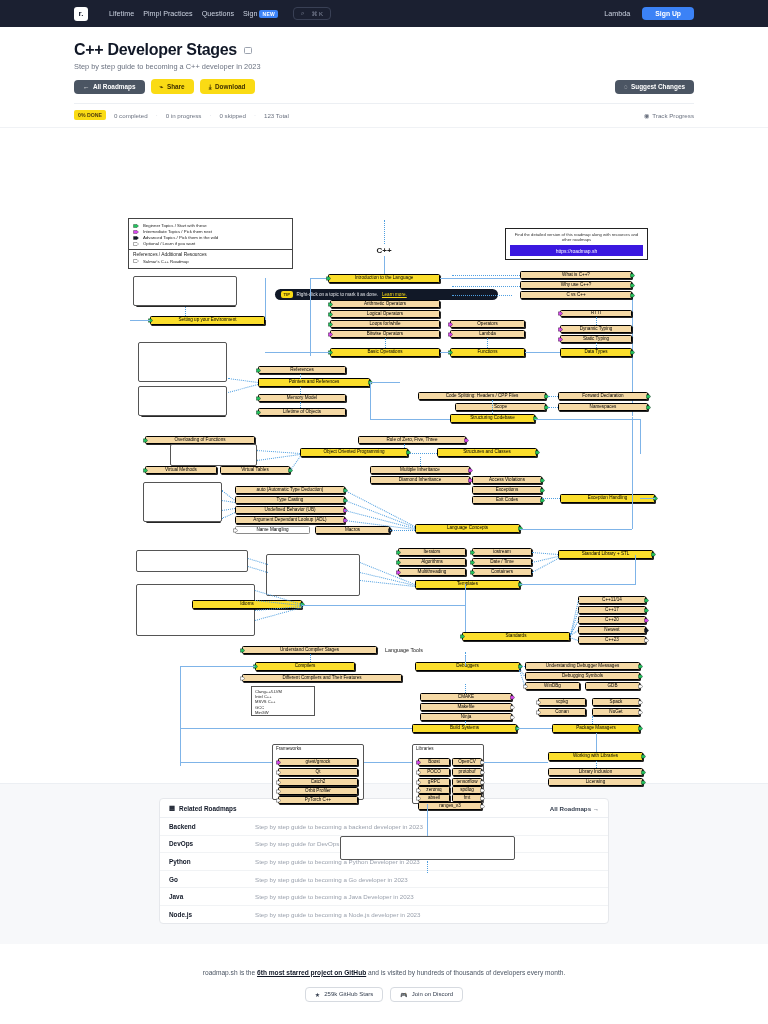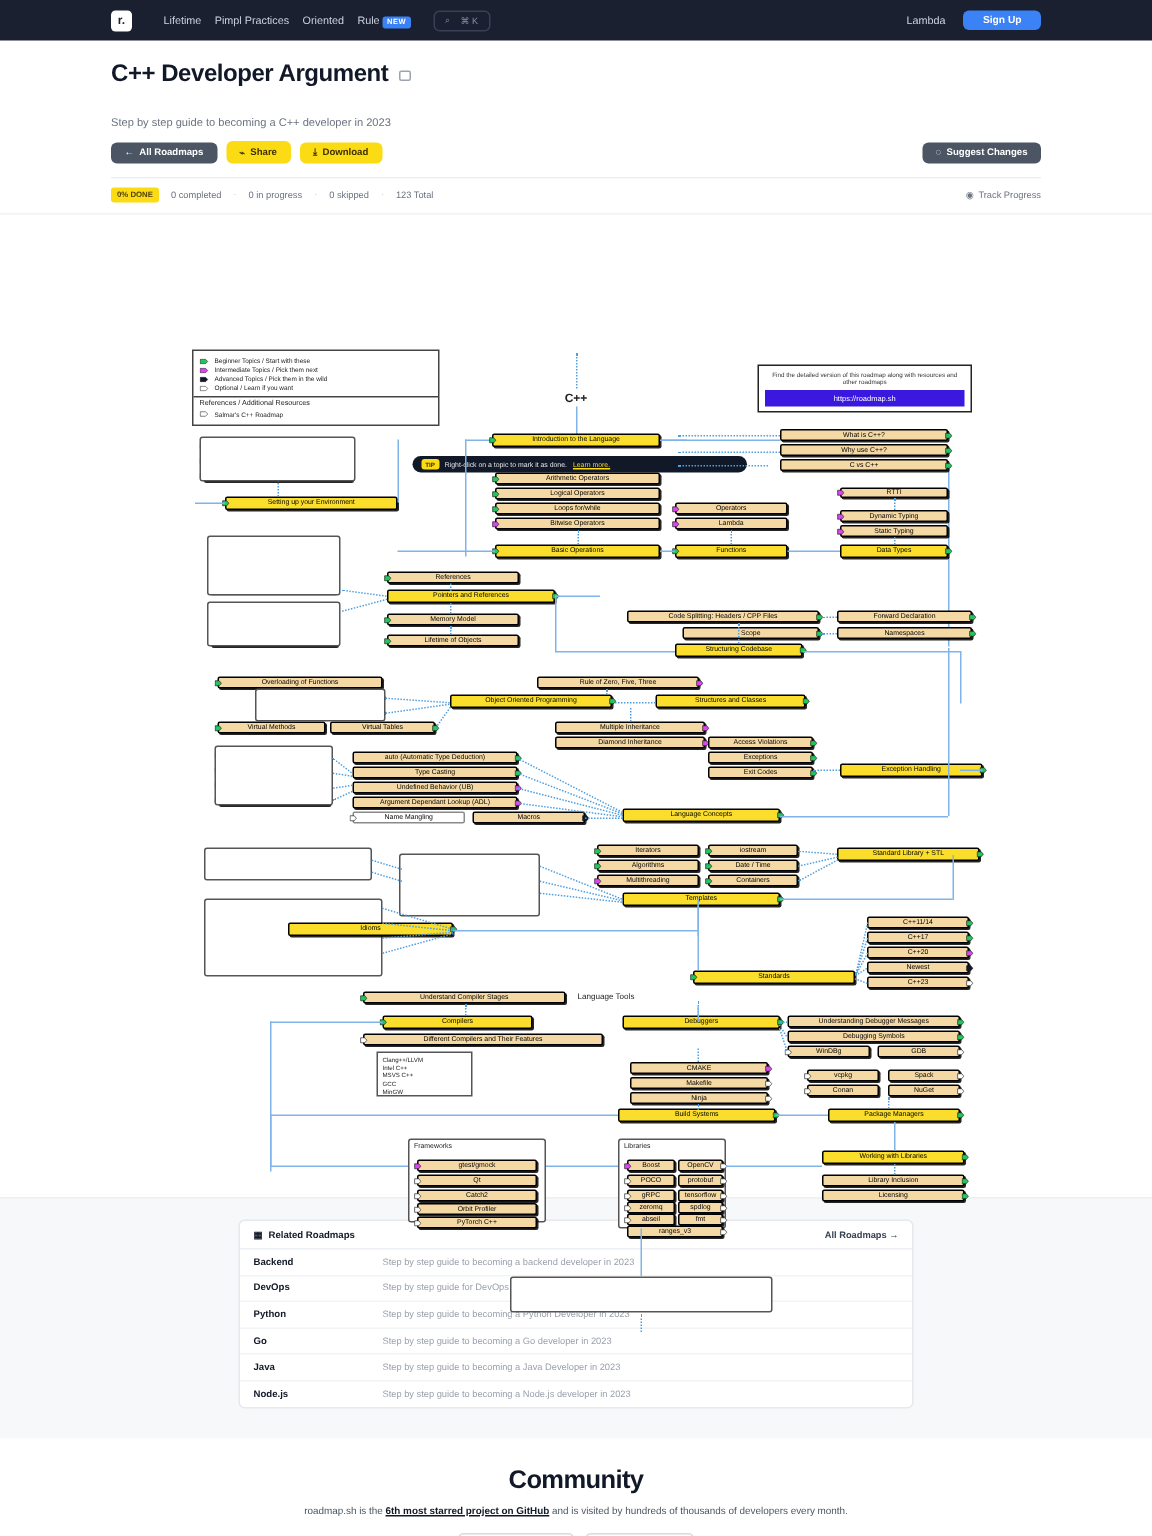--- a/index.html
+++ b/index.html
@@ -18,21 +18,21 @@
   .nav-search{display:flex;align-items:center;gap:7px;border:1px solid #394055;border-radius:4px;padding:2px 7px;margin-left:6px;}
   .nav-search span{color:#8a91a5;font-size:6px;}
   .nav-right{margin-left:auto;display:flex;align-items:center;gap:12px;}
   .btn-signup{background:#3b82f6;color:#fff;font-size:6.8px;font-weight:bold;padding:3px 13px;border-radius:4px;border:none;}
 
   
   .page-head{background:#fff;padding:14px 0 0 0;}
   .head-inner{width:620px;margin:0 auto;}
   h1.title{font-size:16px;font-weight:bold;color:#111827;letter-spacing:-.3px;display:flex;align-items:center;gap:7px;}
   .title-note{width:8px;height:7px;border:1px solid #9ca3af;border-radius:1.5px;}
-  .subtitle{font-size:7.4px;color:#6b7280;margin-top:18px;}
+  .subtitle{font-size:7.4px;color:#6b7280;margin-top:3px;}
   .btn-row{display:flex;align-items:center;gap:6px;margin-top:8px;}
   .btn{font-size:6.4px;font-weight:bold;border-radius:4px;padding:3.5px 9px;display:inline-flex;align-items:center;gap:3.5px;border:none;white-space:nowrap;}
   .btn-dark{background:#4b5563;color:#fff;}
   .btn-yellow{background:#fadb14;color:#3f3000;}
   .btn-right{margin-left:auto;background:#4b5563;color:#fff;}
   .progress-bar{display:flex;align-items:center;gap:8px;margin-top:9px;border-top:1px solid #eceff3;padding:6px 0 7px 0;}
   .pill-done{background:#fadb14;color:#54400b;font-size:5.2px;font-weight:bold;padding:2px 4px;border-radius:2px;}
   .prog-txt{font-size:6.2px;color:#6b7280;}
   .prog-dot{font-size:6px;color:#c2c8d2;}
   .track{margin-left:auto;font-size:6.2px;color:#6b7280;display:flex;align-items:center;gap:3px;}
@@ -103,37 +103,37 @@
   .comm-btn{border:1px solid #d6dae0;border-radius:4px;padding:3px 9px;font-size:6px;color:#374151;display:inline-flex;align-items:center;gap:4px;background:#fff;}
 </style>
 </head>
 <body>
 
 <div class="navbar">
   <div class="nav-inner">
     <div class="logo">r.</div>
     <a class="nav-link">Lifetime</a>
     <a class="nav-link">Pimpl Practices</a>
-    <a class="nav-link">Oriented</a>
-    <a class="nav-link"><span>Rule</span><span class="nav-new">NEW</span></a>
+    <a class="nav-link">Questions</a>
+    <a class="nav-link"><span>Sign</span><span class="nav-new">NEW</span></a>
     <div class="nav-search">
       <span>⌕</span>
       <span>⌘ K</span>
     </div>
     <div class="nav-right">
       <a class="nav-link">Lambda</a>
       <button class="btn-signup">Sign Up</button>
     </div>
   </div>
 </div>
 
 <div class="page-head">
   <div class="head-inner">
     <h1 class="title">
-      <span>C++ Developer Argument</span>
+      <span>C++ Developer Stages</span>
       <span class="title-note"></span>
     </h1>
     <div class="subtitle">Step by step guide to becoming a C++ developer in 2023</div>
     <div class="btn-row">
       <button class="btn btn-dark">
           <span>←</span>
           <span>All Roadmaps</span>
         </button>
       <button class="btn btn-yellow">
           <span>⌁</span>
@@ -1376,21 +1376,20 @@
         </div>
         <div class="rel-row">
           <span class="rel-name">Node.js</span>
           <span class="rel-desc">Step by step guide to becoming a Node.js developer in 2023</span>
         </div>
       </div>
   </div>
 </div>
 
 <div class="community">
-  <div class="comm-h">Community</div>
   <div class="comm-p">
     <span>roadmap.sh is the </span><a>6th most starred project on GitHub</a><span> and is visited by hundreds of thousands of developers every month.</span>
   </div>
   <div class="comm-btns">
     <span class="comm-btn">
         <span>★</span>
         <span>259k  GitHub Stars</span>
       </span>
     <span class="comm-btn">
         <span>🎮</span>

